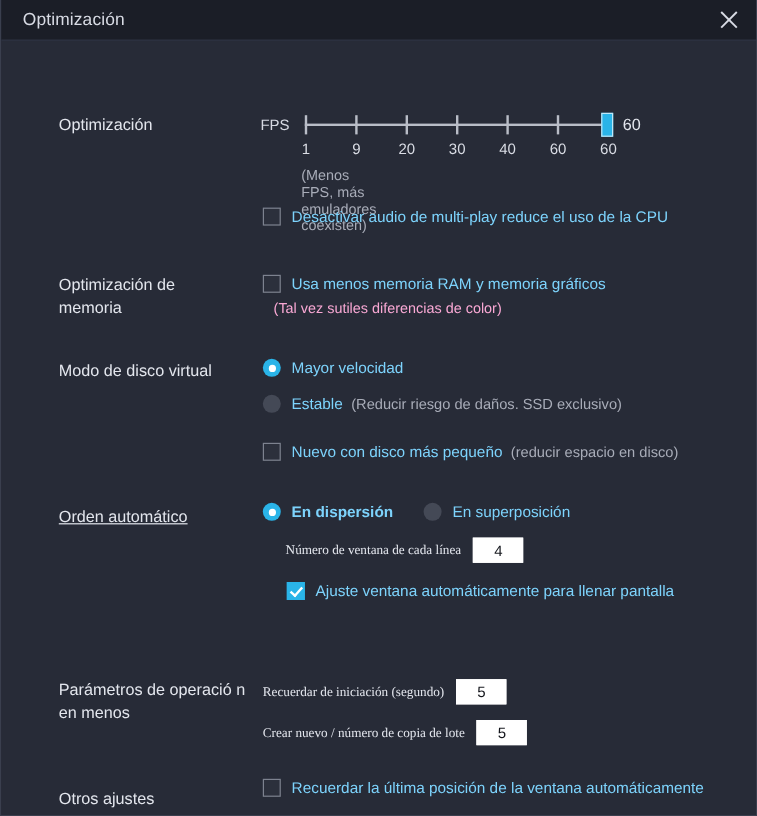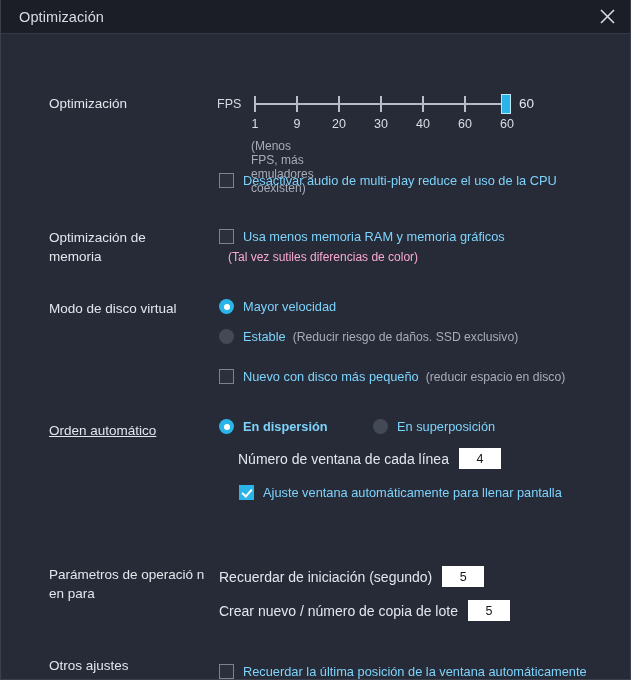--- a/index.html
+++ b/index.html
@@ -217,23 +217,24 @@
   }
 
   
   .num-row {
     position: absolute;
     display: flex;
     align-items: center;
     white-space: nowrap;
   }
   .num-row .nlbl {
-    font-size: 14px;
+    font-size: 11px;
     color: #e3e6ed;
     margin-right: 10px;
+    font-family: Liberation Serif, serif;
   }
   .numbox {
     width: 42px;
     height: 21px;
     background: #ffffff;
     color: #14161c;
     border: 1px solid #ffffff;
     box-sizing: border-box;
     font-family: "Liberation Sans", "DejaVu Sans", sans-serif;
     font-size: 12.5px;
@@ -321,48 +322,48 @@
       <span class="sub">(reducir espacio en disco)</span>
     </div>
 
     <div class="sec-label" style="top:387px;text-decoration:underline;">Orden automático</div>
 
     <div class="opt-line" style="left:218px; top:385px;font-weight:bold;">
       <span class="rb on"></span>
       <span class="lbl">En dispersión</span>
     </div>
 
-    <div class="opt-line" style="left:372px; top:385px;">
+    <div class="opt-line" style="left:352px; top:385px;">
       <span class="rb dim"></span>
       <span class="lbl">En superposición</span>
     </div>
 
     <div class="num-row" style="left:237px; top:414px;">
       <span class="nlbl">Número de ventana de cada línea</span>
       <input class="numbox" type="text" value="4" style="">
     </div>
 
     <div class="opt-line" style="left:238px; top:451px;">
       <span class="cb checked"></span>
       <span class="lbl">Ajuste ventana automáticamente para llenar pantalla</span>
     </div>
 
-    <div class="sec-label" style="top:531px; width:168px;">Parámetros de operació n en para</div>
+    <div class="sec-label" style="top:531px; width:168px;">Parámetros de operació n en menos</div>
 
     <div class="num-row" style="left:218px; top:532px;">
       <span class="nlbl">Recuerdar de iniciación (segundo)</span>
       <input class="numbox" type="text" value="5" style="">
     </div>
 
     <div class="num-row" style="left:218px; top:566px;">
       <span class="nlbl">Crear nuevo / número de copia de lote</span>
       <input class="numbox" type="text" value="5" style="">
     </div>
 
     <div class="sec-label" style="top:622px;">Otros ajustes</div>
 
-    <div class="opt-line" style="left:218px; top:630px;">
+    <div class="opt-line" style="left:218px; top:615px;">
       <span class="cb"></span>
       <span class="lbl">Recuerdar la última posición de la ventana automáticamente</span>
     </div>
 
   </div>
 </div>
 
 </body></html>

